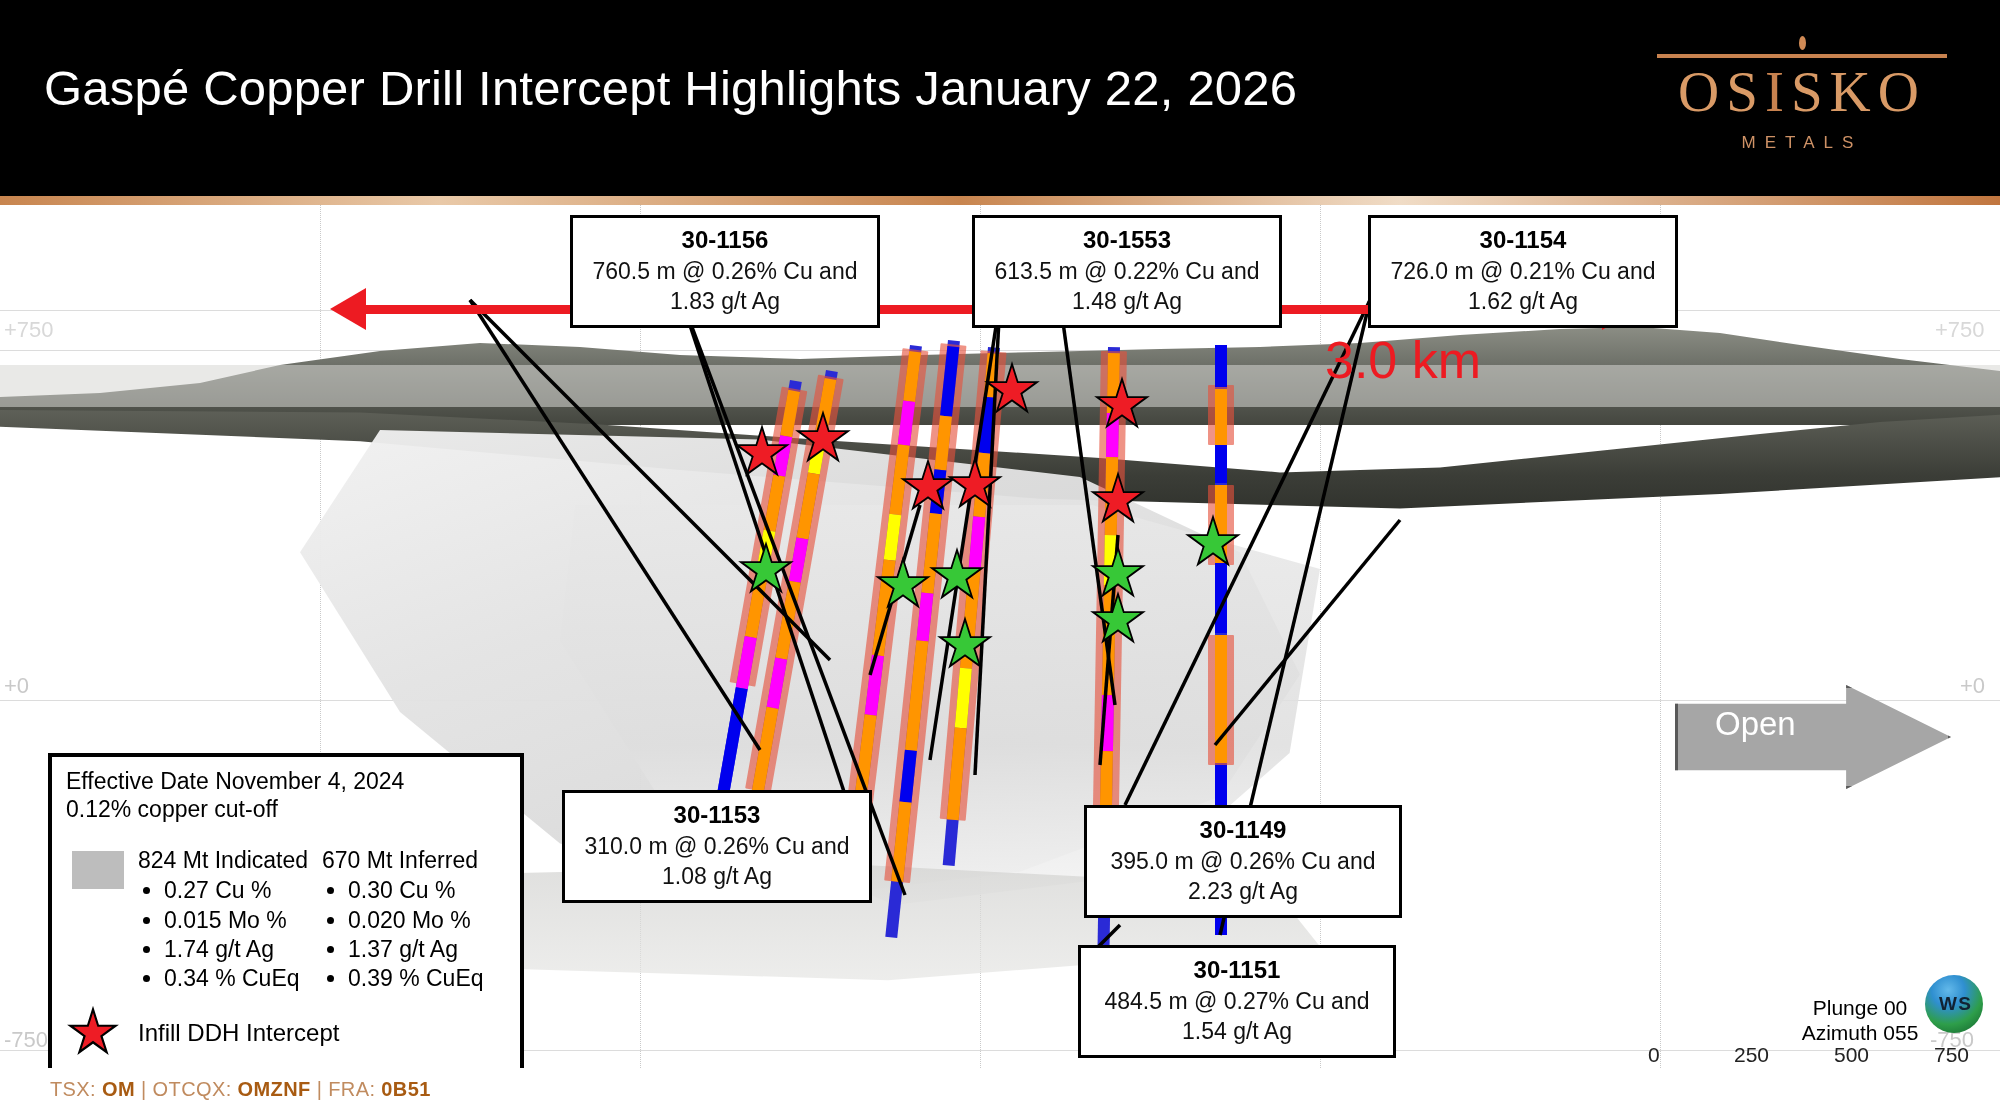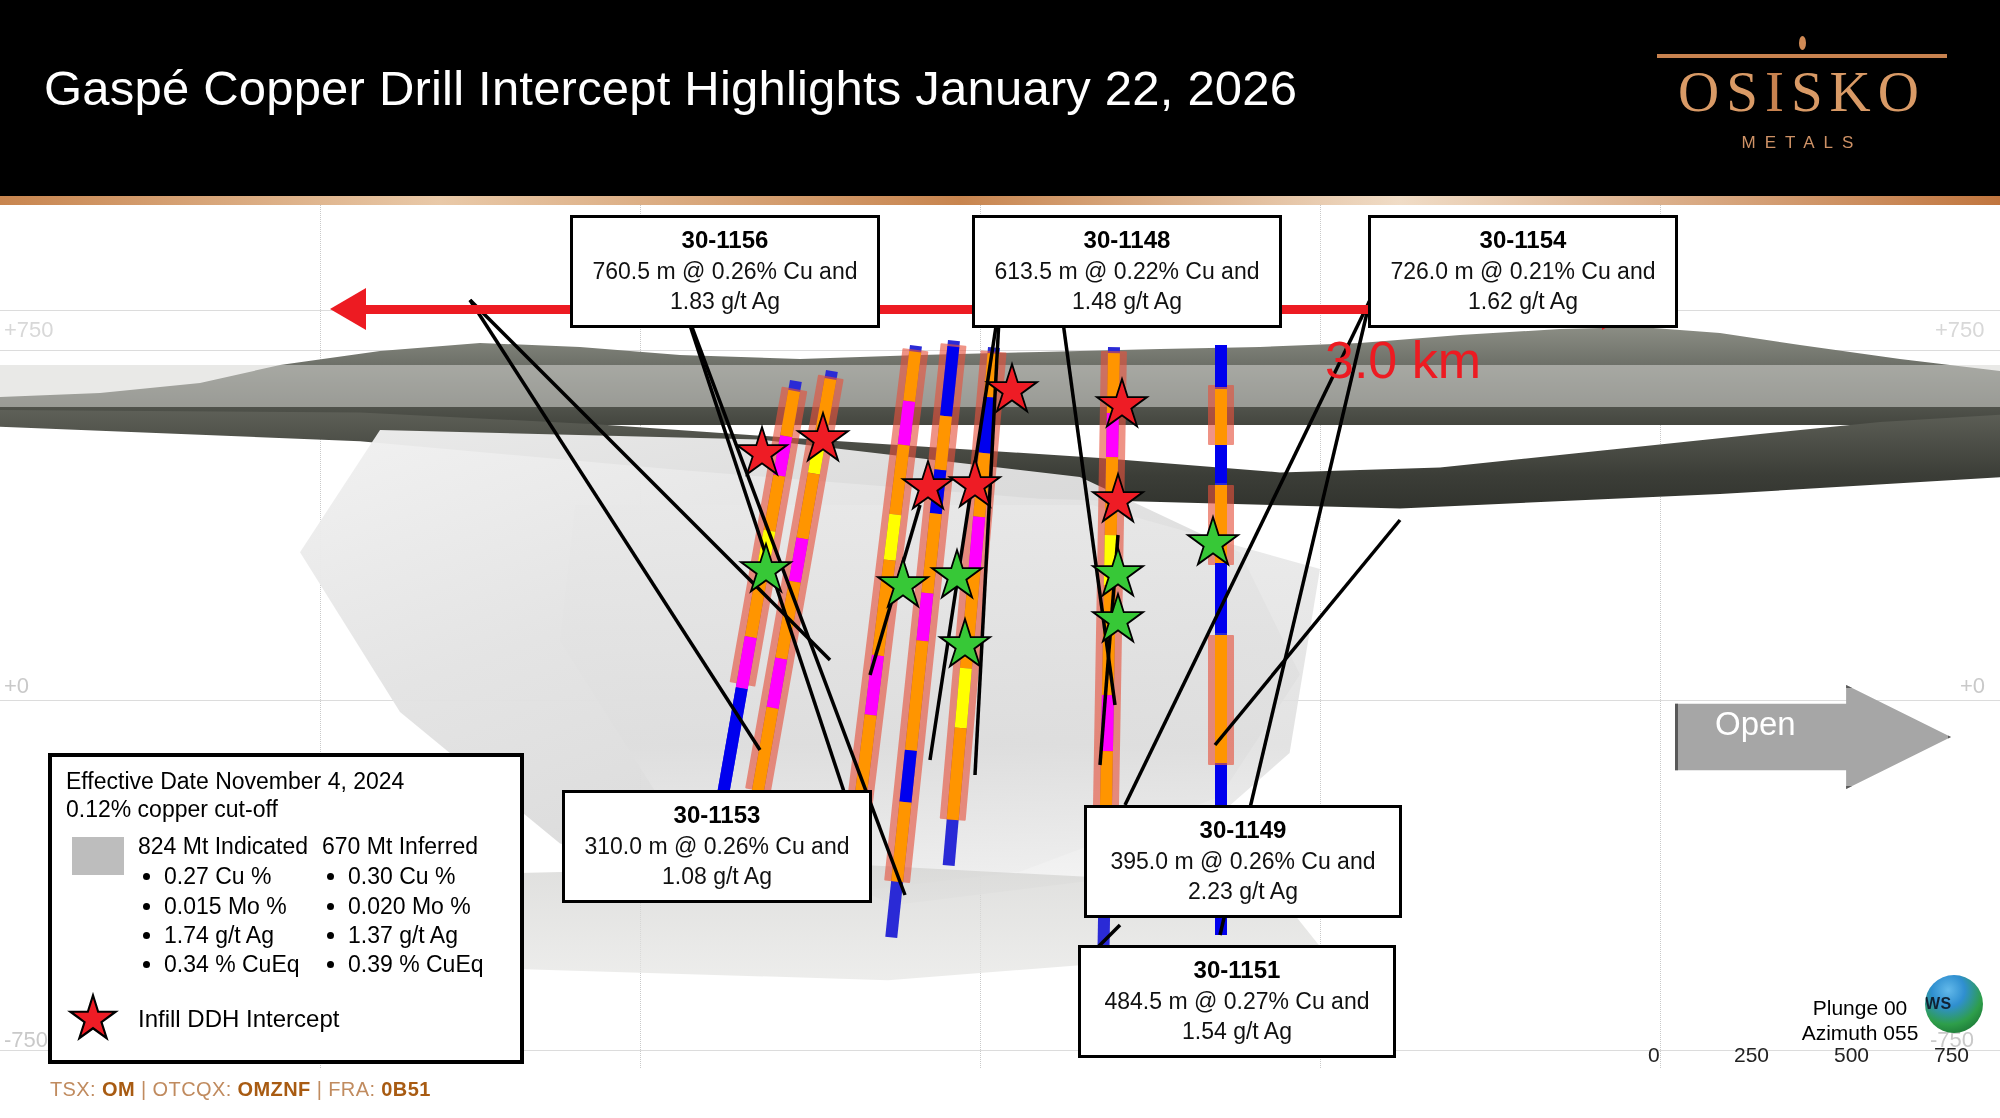--- a/index.html
+++ b/index.html
@@ -88,37 +88,37 @@
   .callout{position:absolute;background:#fff;border:3px solid #000;text-align:center;
      padding:7px 12px 9px;line-height:1.27;}
   .callout .hid{font-size:24px;font-weight:bold;color:#000;margin-bottom:2px;}
   .callout .ln{font-size:23px;color:#111;white-space:nowrap;}
 
   
   #legend{position:absolute;left:48px;top:548px;width:440px;
      background:#fff;border:4px solid #000;padding:10px 14px 14px;}
   #legend h1{margin:2px 0 2px;font-size:30px;font-weight:bold;}
   #legend .sub{font-size:23px;line-height:1.22;}
-  .restab{display:flex;margin-top:10px;justify-content:center;}
+  .restab{display:flex;margin-top:24px;justify-content:center;}
   .swatch{width:52px;height:38px;background:#bdbdbd;margin:4px 14px 0 6px;flex:0 0 auto;}
   .rescol{flex:1 1 0;font-size:23px;}
   .rescol .hd{margin-bottom:2px;}
   .rescol ul{margin:0;padding-left:26px;}
   .rescol li{line-height:1.28;}
   .lrow{display:flex;align-items:center;margin-top:12px;}
   .lrow .lbl{font-size:24px;margin-left:18px;}
   .ministar{position:relative;width:54px;height:54px;flex:0 0 auto;}
   .ministar i{position:absolute;display:block;
      clip-path:polygon(50% 0%,61% 35%,98% 35%,68% 57%,79% 91%,50% 70%,21% 91%,32% 57%,2% 35%,39% 35%);}
   .ministar i.out{left:0;top:0;width:54px;height:54px;background:#000;}
   .ministar i.fil{left:7px;top:7px;width:40px;height:40px;}
   #plunge{position:absolute;left:1790px;top:790px;font-size:21px;line-height:1.2;text-align:center;width:140px;}
   #compass{position:absolute;left:1925px;top:770px;width:58px;height:58px;border-radius:50%;
      background:radial-gradient(circle at 40% 26%,#63b9ea 0%,#2f8fd0 30%,#2e9e4a 62%,#0f5c28 100%);
-     color:#123;font-size:16px;font-weight:bold;text-align:left;line-height:58px;
+     color:#123;font-size:19px;font-weight:bold;text-align:center;line-height:58px;
      letter-spacing:-2px;overflow:hidden;}
   #scaleticks{position:absolute;left:1648px;top:838px;width:320px;height:26px;font-size:21px;color:#222;}
   #scaleticks span{position:absolute;top:0;}
 
   
   #footer{position:absolute;left:50px;top:1078px;font-size:20px;color:#c08b5f;letter-spacing:.4px;}
   #footer b{color:#a85b12;}
 </style>
 </head>
 <body>
@@ -332,21 +332,21 @@
 
   <div id="openarrow"></div>
   <div id="opentxt">Open</div>
 
   <div class="callout" style="left:570px;top:10px;width:280px">
     <div class="hid">30-1156</div>
     <div class="ln">760.5 m @ 0.26% Cu and</div>
     <div class="ln">1.83 g/t Ag</div>
   </div>
   <div class="callout" style="left:972px;top:10px;width:280px">
-    <div class="hid">30-1148</div>
+    <div class="hid">30-1553</div>
     <div class="ln">613.5 m @ 0.22% Cu and</div>
     <div class="ln">1.48 g/t Ag</div>
   </div>
   <div class="callout" style="left:1368px;top:10px;width:280px">
     <div class="hid">30-1154</div>
     <div class="ln">726.0 m @ 0.21% Cu and</div>
     <div class="ln">1.62 g/t Ag</div>
   </div>
   <div class="callout" style="left:562px;top:585px;width:280px">
     <div class="hid">30-1153</div>

